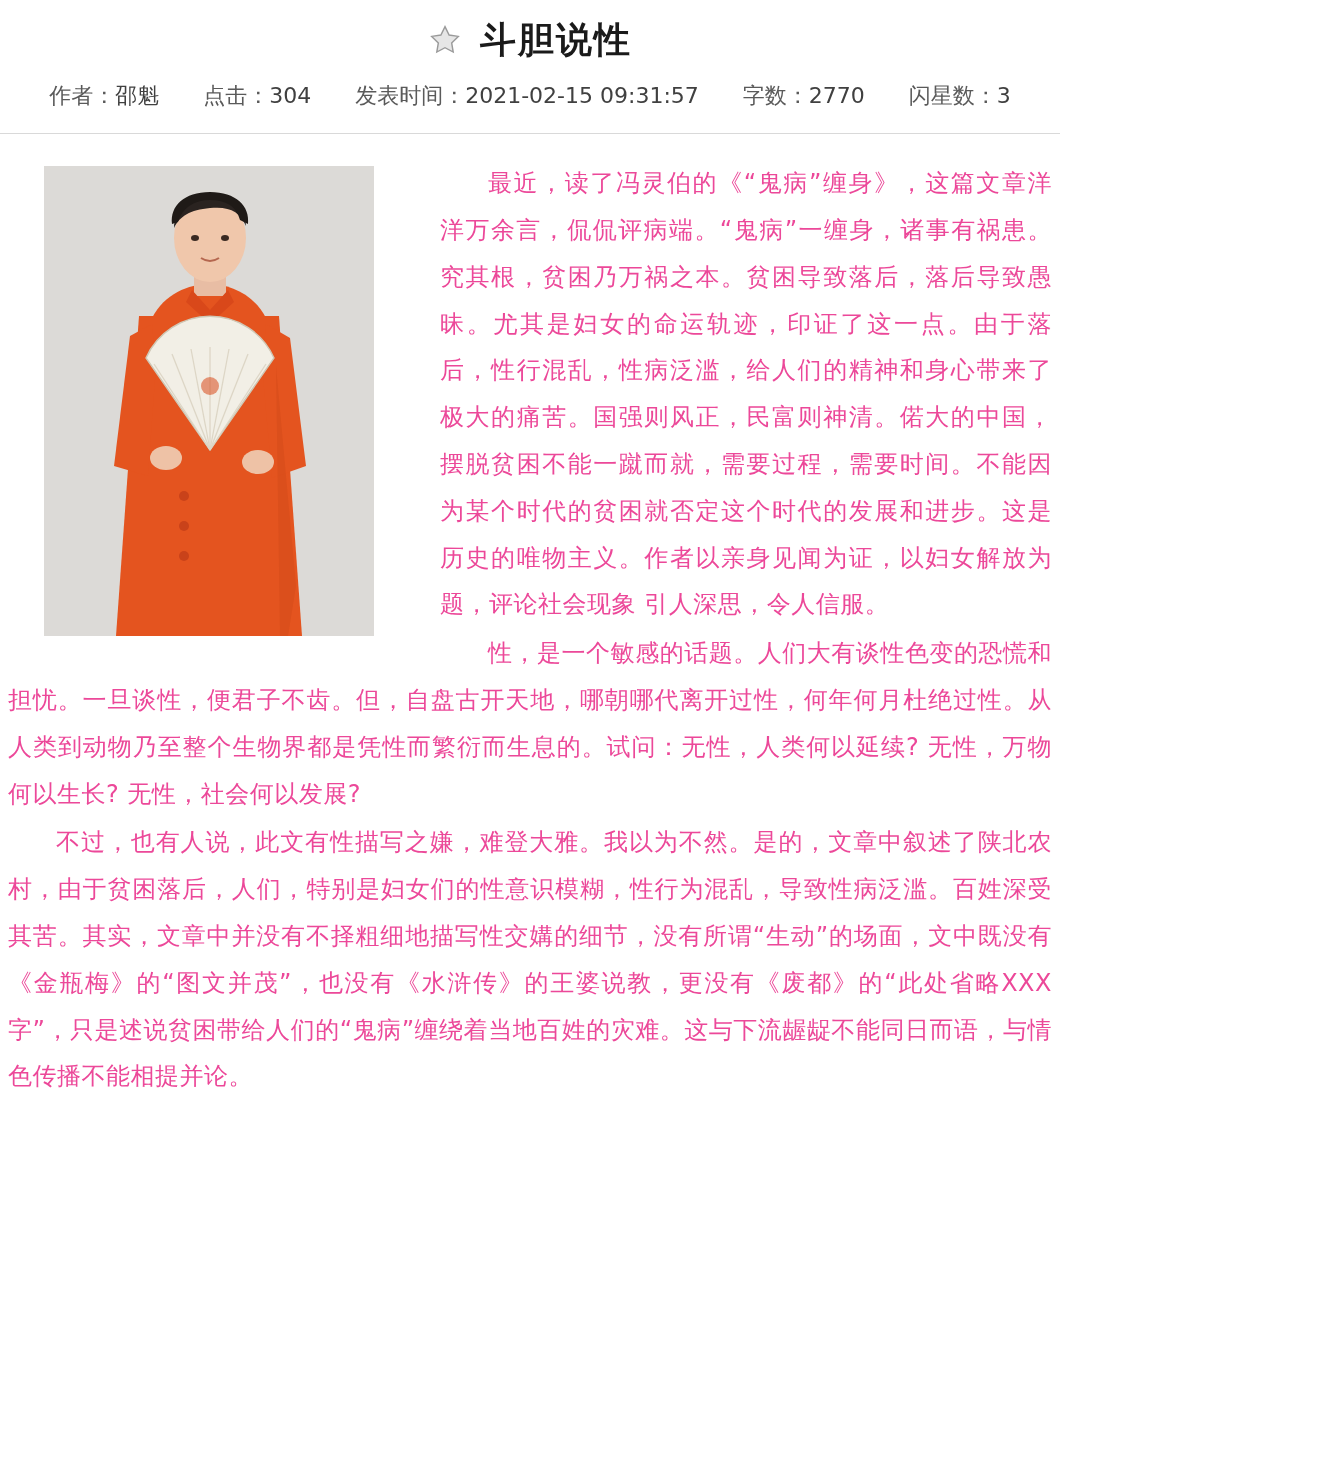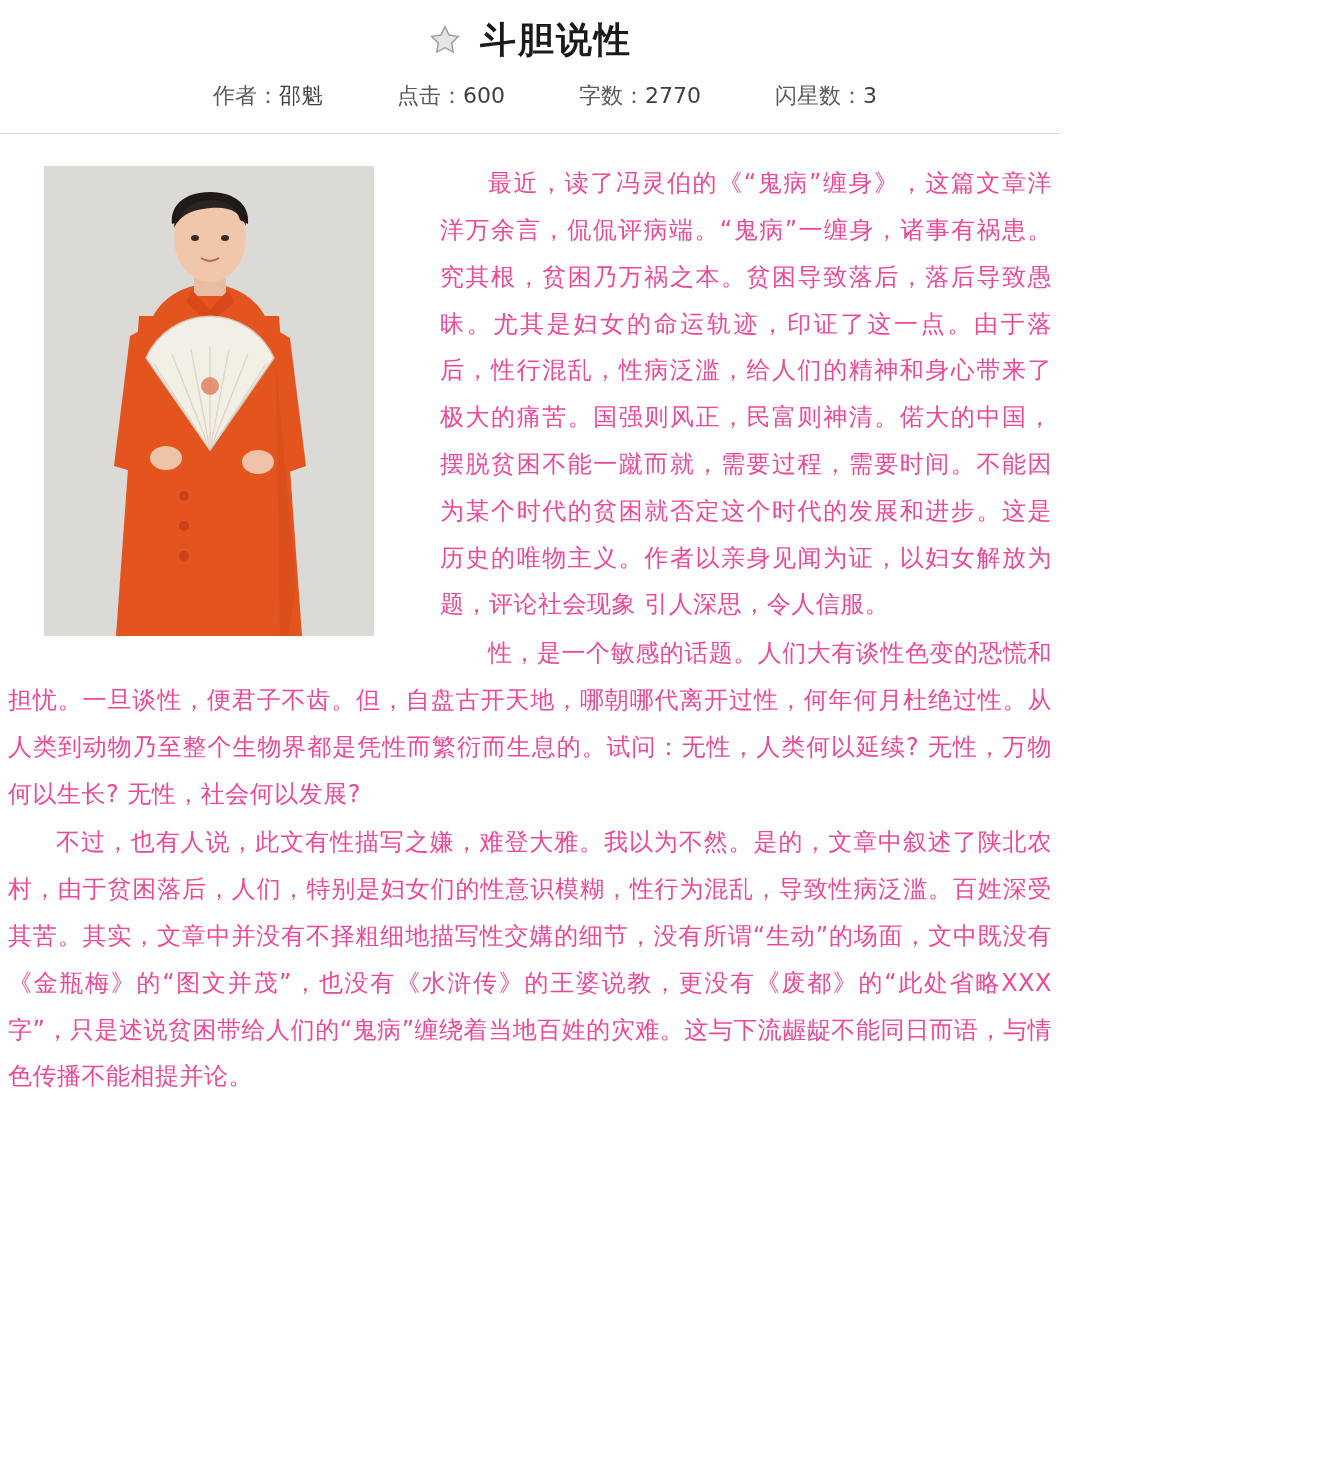--- a/index.html
+++ b/index.html
@@ -43,21 +43,21 @@
     align-items: center;
     justify-content: center;
     gap: 44px;
     margin-top: 20px;
     font-size: 22px;
     color: #5a5a5a;
   }
   .meta-item {
     white-space: nowrap;
   }
-  .meta-item .meta-label { color: #5a5a5a; margin-left: 30px; }
+  .meta-item .meta-label { color: #5a5a5a; }
   .meta-item .meta-value { color: #404040; }
   .divider {
     margin-top: 22px;
     border-top: 1px solid #d9d9d9;
     width: 100%;
   }
   .content {
     padding: 26px 8px 0 8px;
     font-size: 24px;
     line-height: 1.95;
@@ -97,21 +97,24 @@
       <path d="M12 2.6l2.9 5.9 6.5.95-4.7 4.58 1.1 6.47L12 17.44l-5.8 3.06 1.1-6.47-4.7-4.58 6.5-.95z" fill="#e6e6e6" stroke="#9a9a9a" stroke-width="1"></path>
     </svg>
     <div class="article-title">斗胆说性</div>
   </div>
 
   <div class="meta-row">
     <span class="meta-item">
       <span class="meta-label">作者：</span><span class="meta-value">邵魁</span>
     </span>
     <span class="meta-item">
-      <span class="meta-label">点击：</span><span class="meta-value">600</span>
+      <span class="meta-label">点击：</span><span class="meta-value">304</span>
+    </span>
+    <span class="meta-item">
+      <span class="meta-label">发表时间：</span><span class="meta-value">2021-02-15 09:31:57</span>
     </span>
     <span class="meta-item">
       <span class="meta-label">字数：</span><span class="meta-value">2770</span>
     </span>
     <span class="meta-item">
       <span class="meta-label">闪星数：</span><span class="meta-value">3</span>
     </span>
   </div>
 
   <div class="divider"></div>

